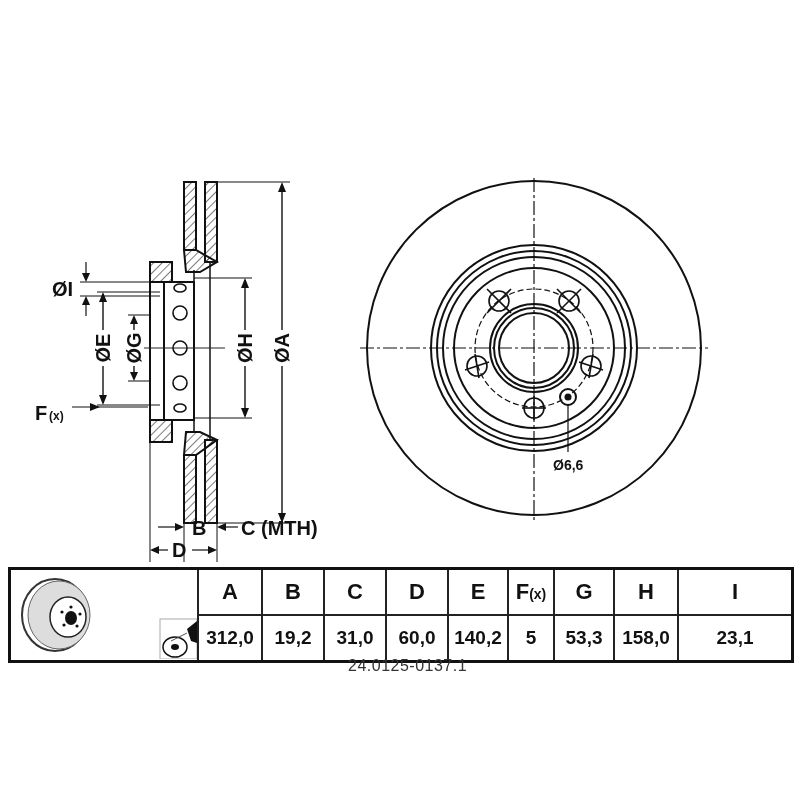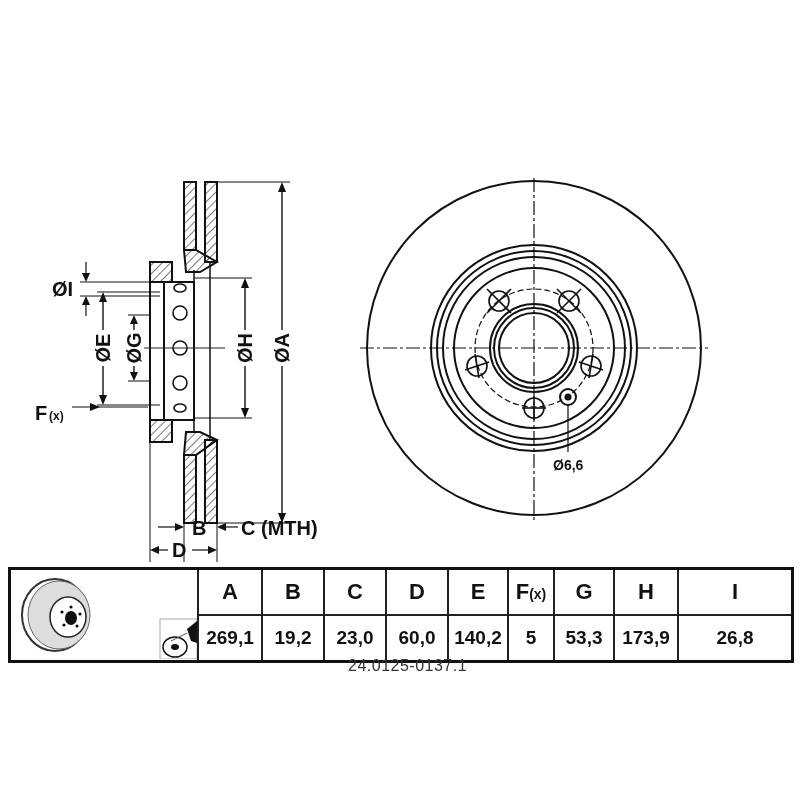--- a/index.html
+++ b/index.html
@@ -175,26 +175,26 @@
     <td>B</td>
     <td>C</td>
     <td>D</td>
     <td>E</td>
     <td><span>F</span><span class="fx-sub">(x)</span></td>
     <td>G</td>
     <td>H</td>
     <td>I</td>
   </tr>
   <tr class="val">
-    <td style="width:62px">269,1</td>
+    <td style="width:62px">312,0</td>
     <td style="width:60px">19,2</td>
-    <td style="width:60px">23,0</td>
+    <td style="width:60px">31,0</td>
     <td style="width:60px">60,0</td>
     <td style="width:58px">140,2</td>
     <td style="width:44px">5</td>
     <td style="width:58px">53,3</td>
-    <td style="width:62px">173,9</td>
-    <td>26,8</td>
+    <td style="width:62px">158,0</td>
+    <td>23,1</td>
   </tr>
 </tbody>
   </table>
 
 <div class="part-no">24.0125-0137.1</div>
 
 </body></html>

